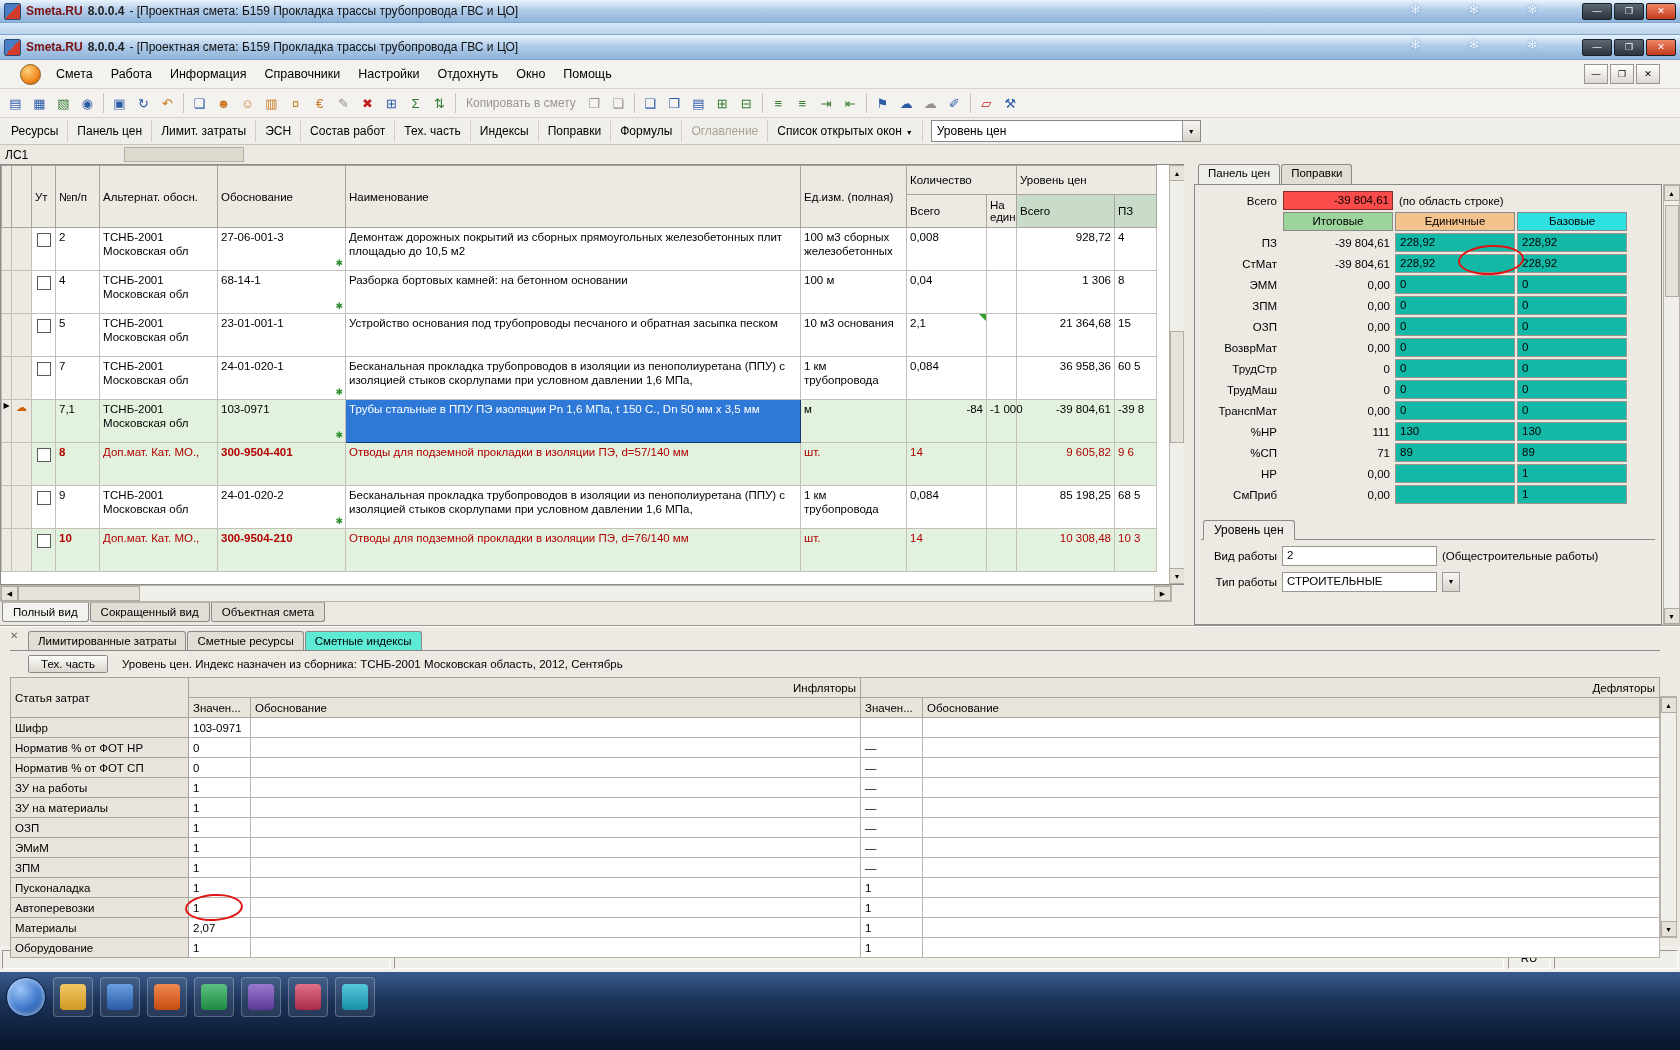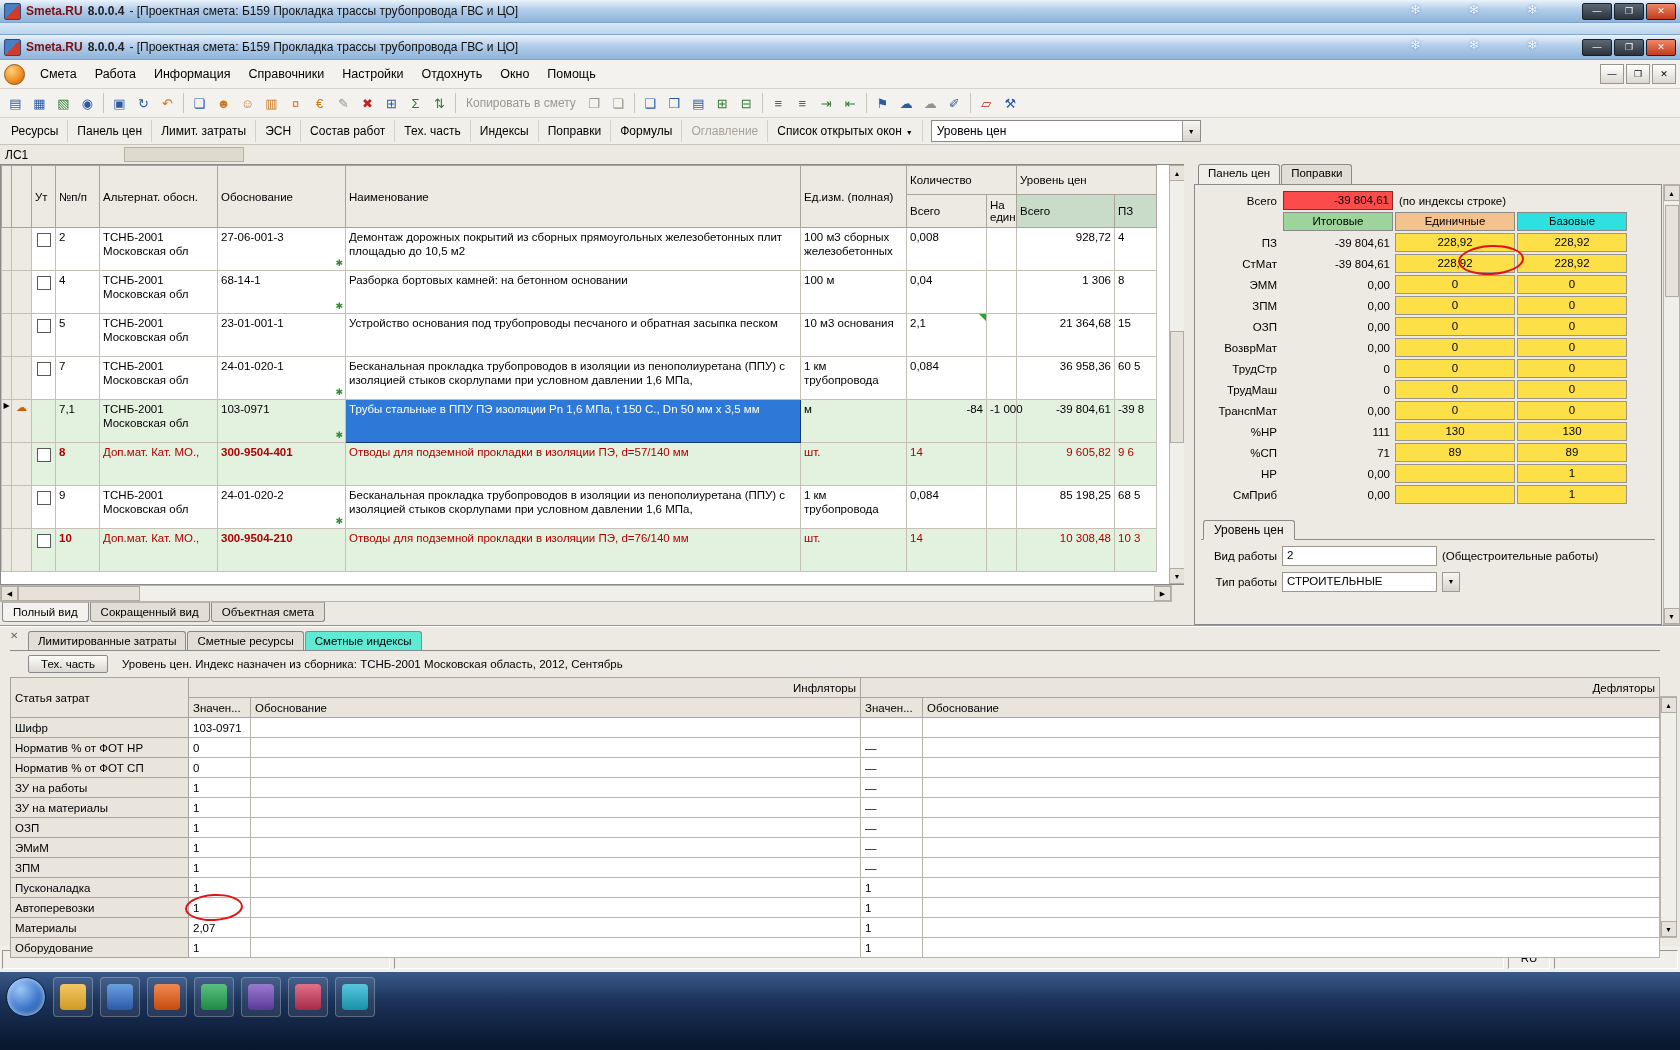--- a/index.html
+++ b/index.html
@@ -16,21 +16,21 @@
   .t-brand{font-weight:bold;color:#7a1010}
   .t-ver{font-weight:bold;color:#222}
   .t-doc{color:#111;white-space:nowrap}
   .flakes{position:absolute;right:120px;top:2px;color:#f2f8ff;font-size:13px;letter-spacing:22px;
     text-shadow:0 0 3px #5a88b8;pointer-events:none}
   .wbtns{margin-left:auto;display:flex;gap:2px;z-index:2}
   .wb{width:28px;height:15px;display:flex;align-items:center;justify-content:center;font-size:9px;
     color:#fff;border:1px solid #16212e;border-radius:2px;background:linear-gradient(#5d6875,#2c333c)}
   .wb.close{background:linear-gradient(#ef8767,#c23b1c)}
   
-  .menubar{height:28px;background:#f4f2ee;display:flex;align-items:center;padding:0 4px;border-bottom:1px solid #d8d4cc}
+  .menubar{height:28px;background:#f4f2ee;display:flex;align-items:center;padding:0 20px;border-bottom:1px solid #d8d4cc}
   .appmenu{width:19px;height:19px;border-radius:50%;margin-right:6px;border:1px solid #8a5a1a;
     background:radial-gradient(circle at 35% 30%,#ffd27a,#f08a1e 60%,#b85a10)}
   .mitem{padding:4px 9px;font-size:12.5px}
   .mdibtns{margin-left:auto;display:flex;gap:2px}
   .mdib{width:22px;height:18px;border:1px solid #9a968e;background:linear-gradient(#fff,#dcd8d0);
     font-size:9px;display:flex;align-items:center;justify-content:center}
   
   .toolbar{height:28px;background:#f4f2ee;display:flex;align-items:center;padding:0 4px;gap:1px;border-bottom:1px solid #d8d4cc}
   .tbtn{width:23px;height:22px;display:flex;align-items:center;justify-content:center;font-size:13px;color:#3a3a3a}
   .g{color:#2f7a2f}.b{color:#2a5aa8}.r{color:#c02020}.o{color:#c87820}.gy{color:#979289}
@@ -89,21 +89,21 @@
   .vt.active{background:#f4f2ee}
   
   .panel{flex:1;position:relative}
   .ptabs{display:flex;height:20px;margin-left:14px;gap:1px}
   .ptab{padding:2px 9px;border:1px solid #8a8a8a;border-bottom:none;border-radius:3px 3px 0 0;background:#e2ded6;font-size:11.5px}
   .ptab.active{background:#f0eee8}
   .pbody{position:absolute;left:10px;right:18px;top:20px;bottom:0;border:1px solid #8a8a8a;background:#eceae2;padding:5px 6px;overflow:hidden}
   .pg{display:grid;grid-template-columns:80px 110px 120px 110px;column-gap:2px;grid-auto-rows:21px;align-items:center;font-size:11.5px}
   .plabel{text-align:right;padding-right:4px;white-space:nowrap}
   .pv{text-align:right;padding-right:3px}
-  .pbox{border:1px solid #9a968e;background:#fde047;height:17px;line-height:16px;text-align:center;padding:0 4px}
+  .pbox{border:1px solid #9a968e;background:#14b8a6;height:17px;line-height:16px;text-align:left;padding:0 4px}
   .totalbox{background:#fb4b4b;border:1px solid #8a2a2a;height:17px;line-height:16px;text-align:right;padding:0 3px}
   .pnote{grid-column:3/5;white-space:nowrap;padding-left:4px}
   .phead{height:17px;border:1px solid #8a8a8a;text-align:center;line-height:16px}
   .ph-i{background:#9cd49c}.ph-e{background:#f4c28c}.ph-b{background:#2ee0e0}
   .ltr{margin-top:14px;border-bottom:1px solid #8a8a8a;padding-left:2px}
   .ltab{display:inline-block;border:1px solid #8a8a8a;border-bottom:1px solid #eceae2;padding:2px 10px;
     border-radius:3px 3px 0 0;background:#eceae2;position:relative;top:1px}
   .frow{display:flex;align-items:center;margin-top:6px;gap:5px;font-size:11.5px}
   .flabel{width:76px;text-align:right;white-space:nowrap}
   .fbox{border:1px solid #9a968e;background:#fff;height:18px;line-height:17px;padding:0 4px}
@@ -452,21 +452,21 @@
 
   <div class="panel">
     <div class="ptabs">
       <span class="ptab active">Панель цен</span>
       <span class="ptab">Поправки</span>
     </div>
     <div class="pbody">
       <div class="pg">
         <div class="plabel">Всего</div>
         <div class="totalbox">-39 804,61</div>
-        <div class="pnote">(по индексы строке)</div>
+        <div class="pnote">(по область строке)</div>
 
         <div></div>
         <div class="phead ph-i">Итоговые</div>
         <div class="phead ph-e">Единичные</div>
         <div class="phead ph-b">Базовые</div>
 
         <div class="plabel">ПЗ</div>
         <div class="pv">-39 804,61</div>
         <div class="pbox">228,92</div>
         <div class="pbox">228,92</div>

